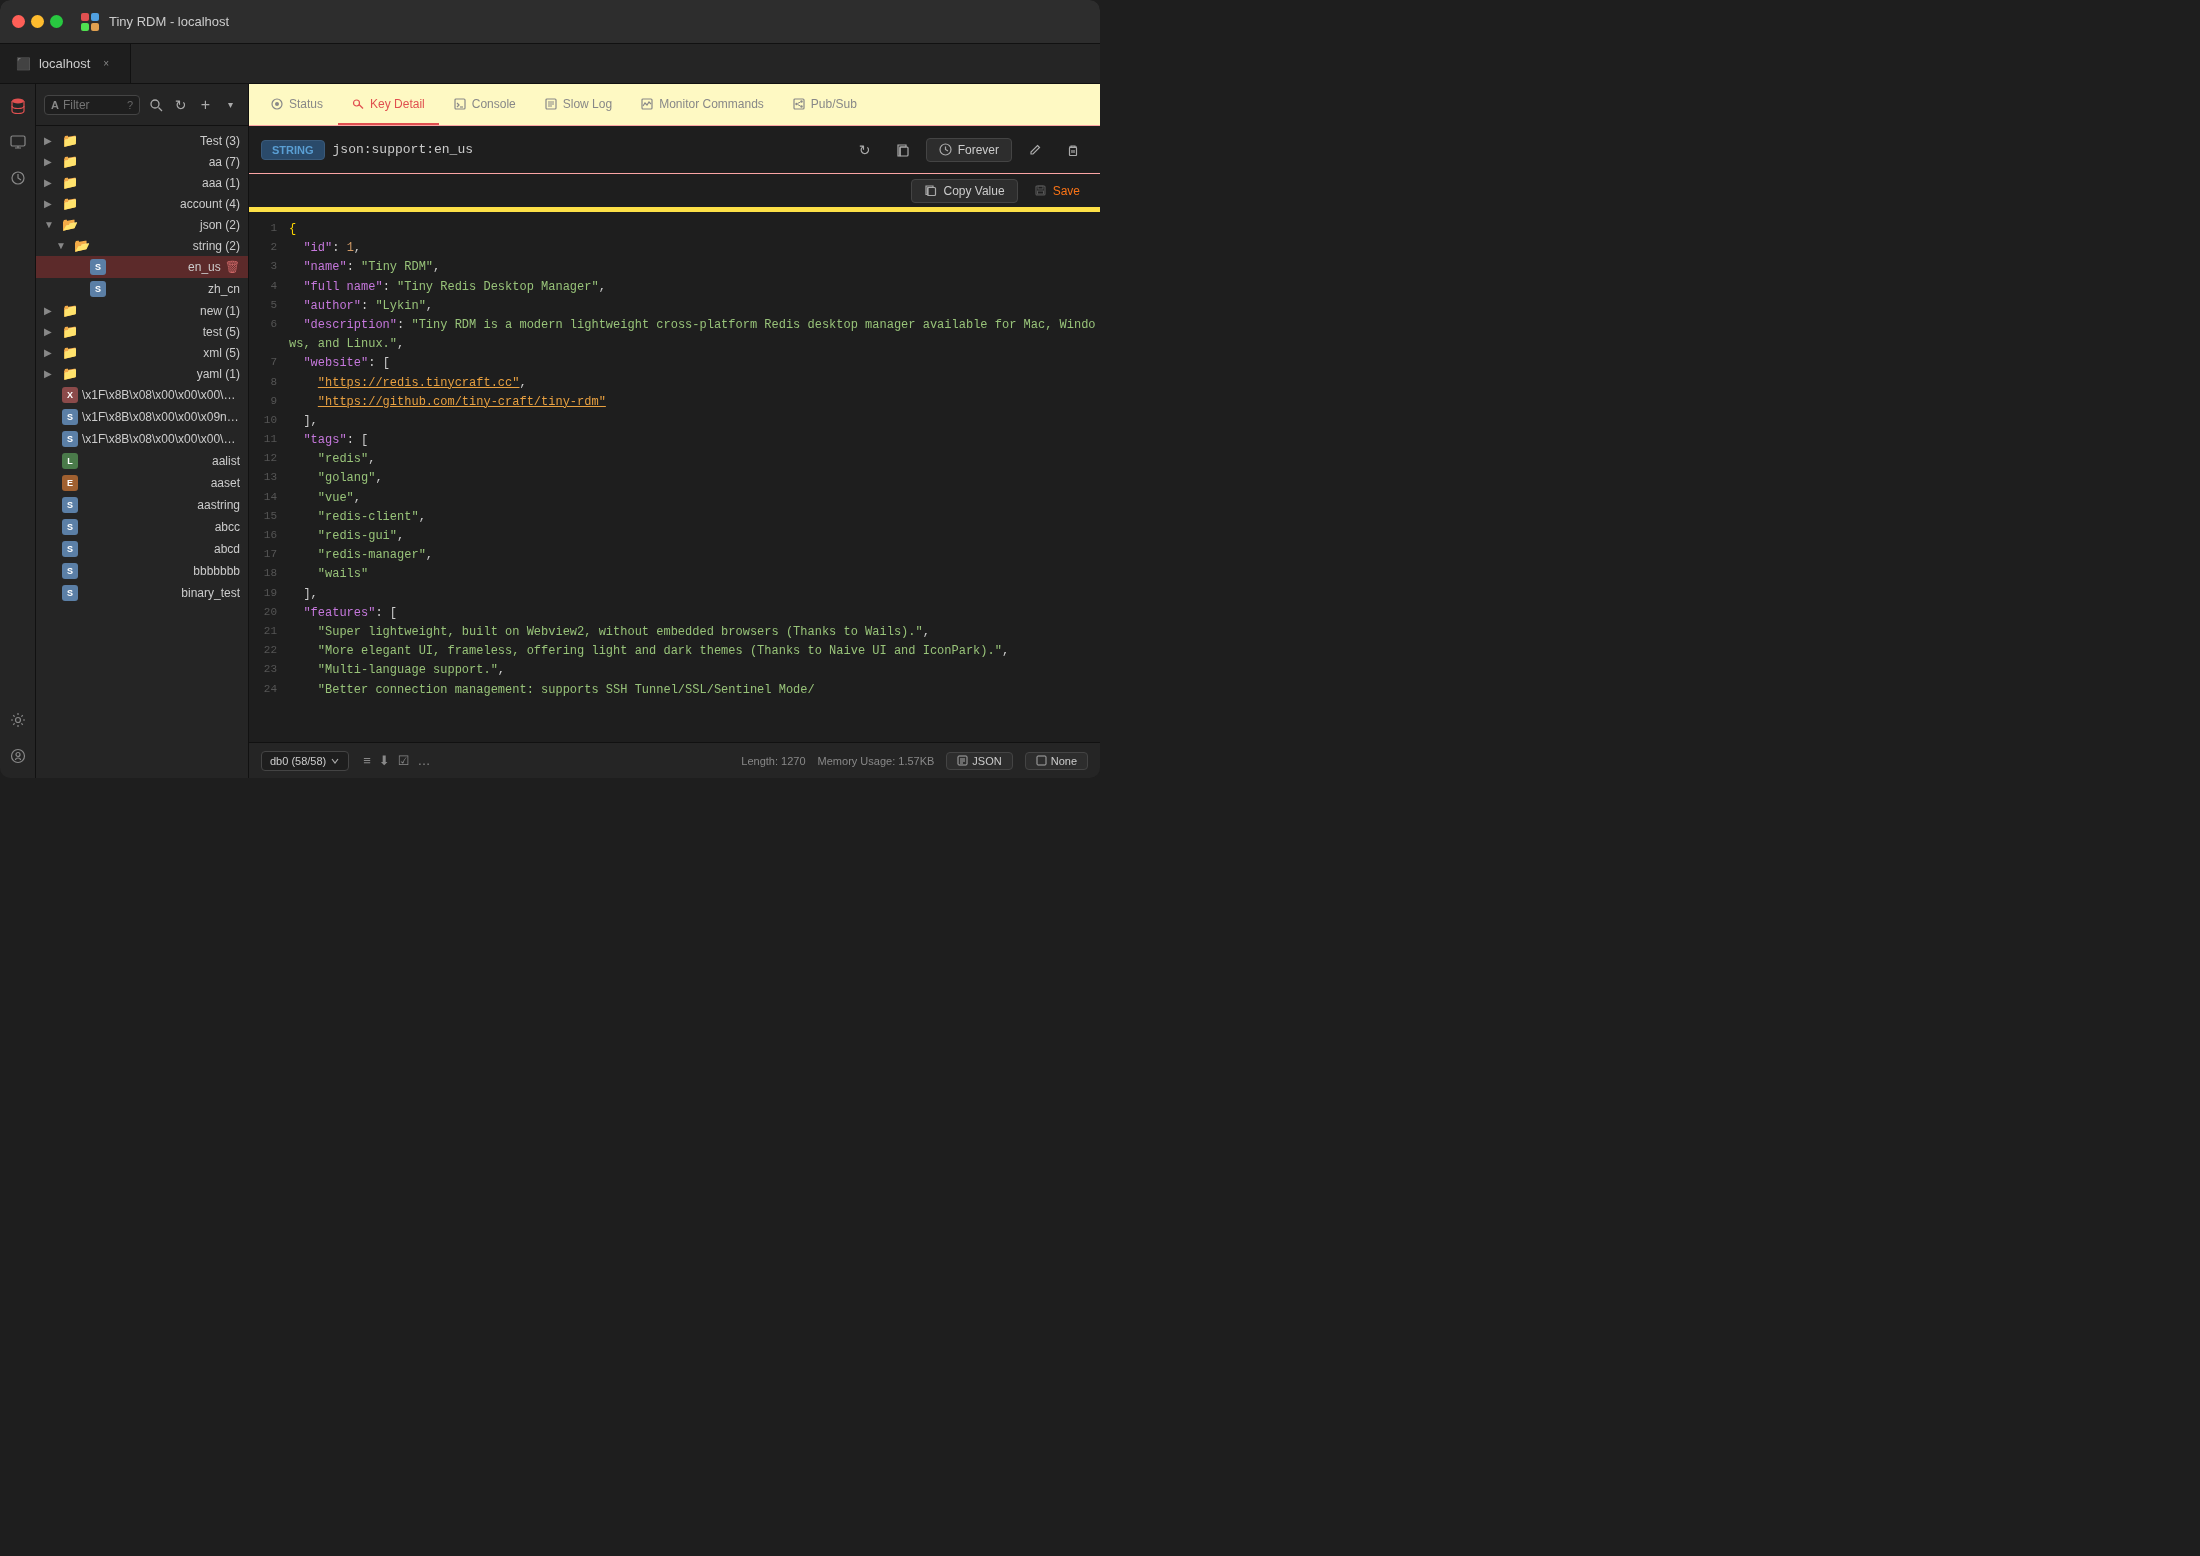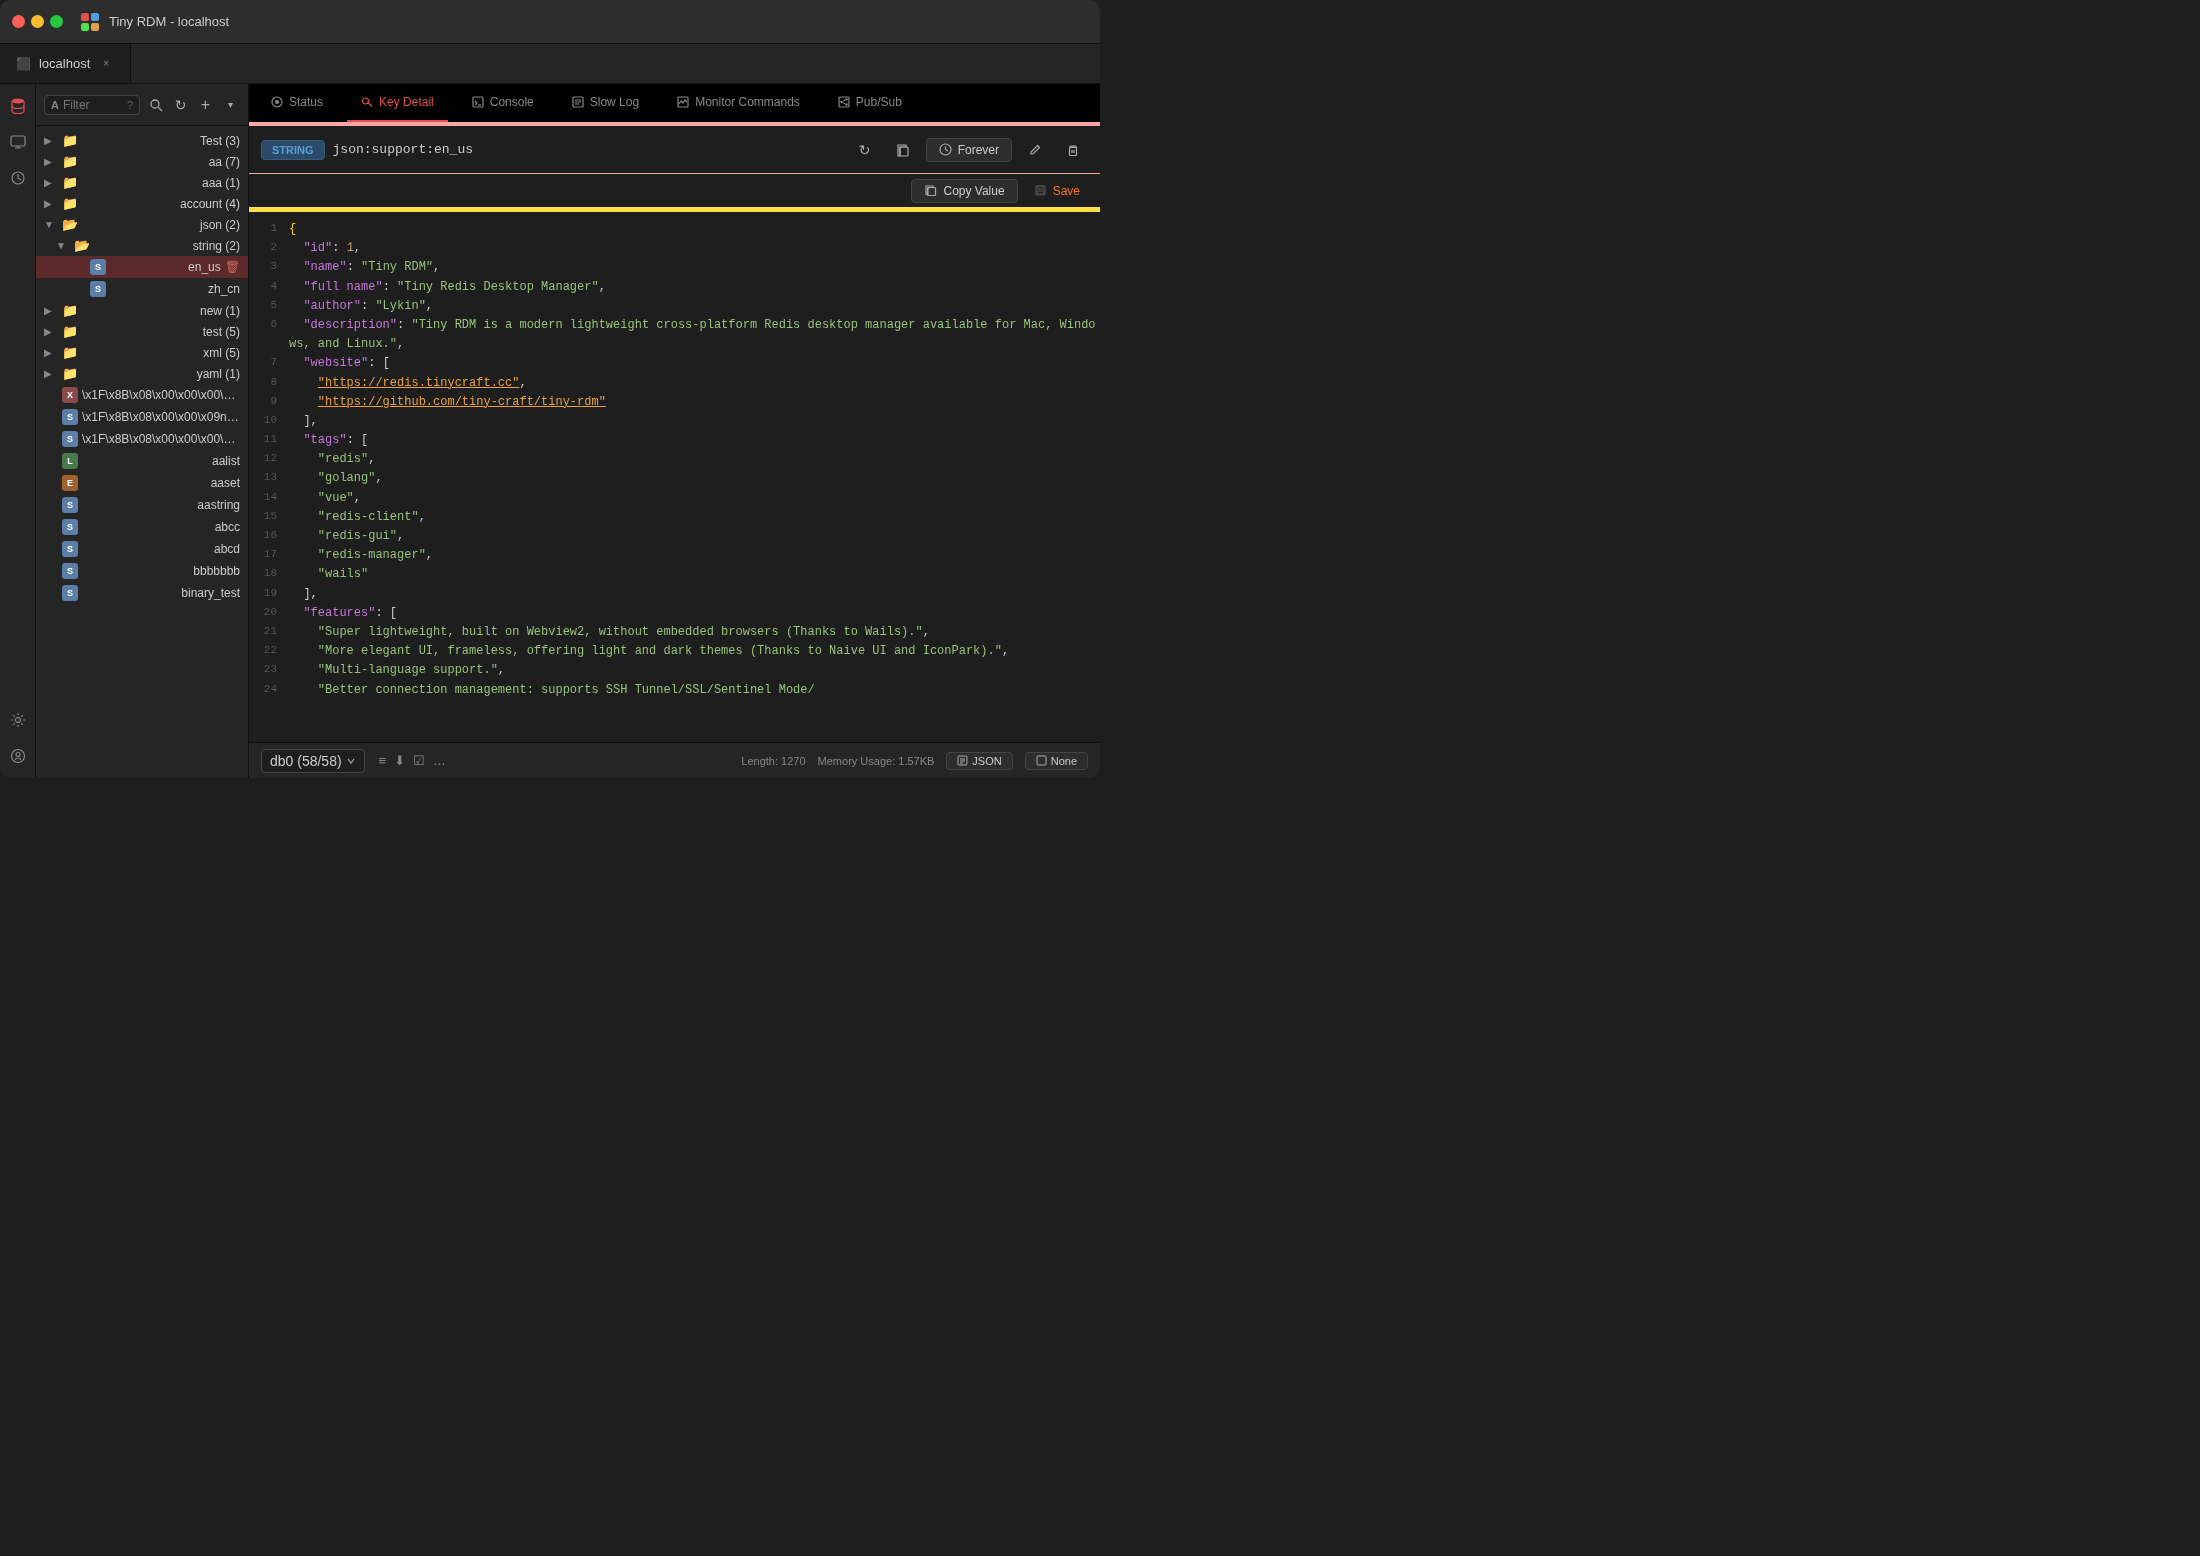--- a/index.html
+++ b/index.html
@@ -233,25 +233,25 @@
       display: flex;
       flex-direction: column;
       background: #1e1e1e;
       overflow: hidden;
     }
 
     
     .nav-tabs {
       display: flex;
       align-items: center;
-      background: #000000;
-      border-bottom: 4px solid #fca5a5;
+      background: #fef9c3;
+      border-bottom: 1px solid #fca5a5;
       height: 42px;
       padding: 0 8px;
-      gap: 10px;
+      gap: 1px;
     }
     .nav-tab {
       display: flex;
       align-items: center;
       padding: 0 14px;
       height: 100%;
       cursor: pointer;
       font-size: 12px;
       color: #888;
       gap: 6px;
@@ -401,21 +401,21 @@
     .db-selector {
       display: flex;
       align-items: center;
       gap: 4px;
       background: #1e1e1e;
       border: 1px solid #444;
       border-radius: 4px;
       padding: 3px 8px;
       cursor: pointer;
       color: #ccc;
-      font-size: 14px;
+      font-size: 11px;
     }
     .status-icons {
       display: flex;
       gap: 8px;
       margin-left: 6px;
     }
     .status-icon-btn {
       color: #888;
       cursor: pointer;
       font-size: 13px;

